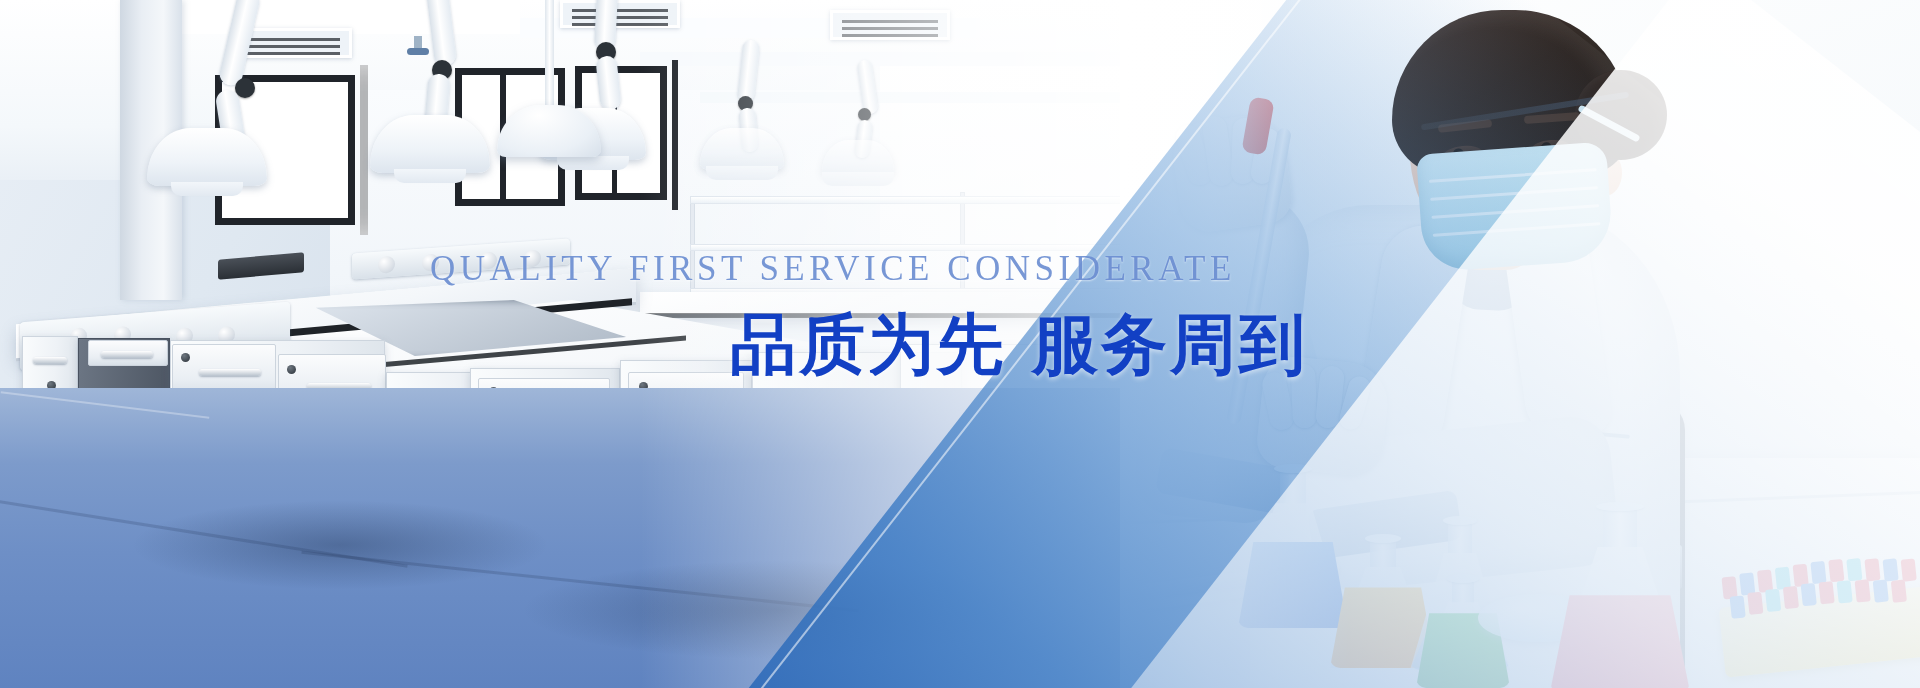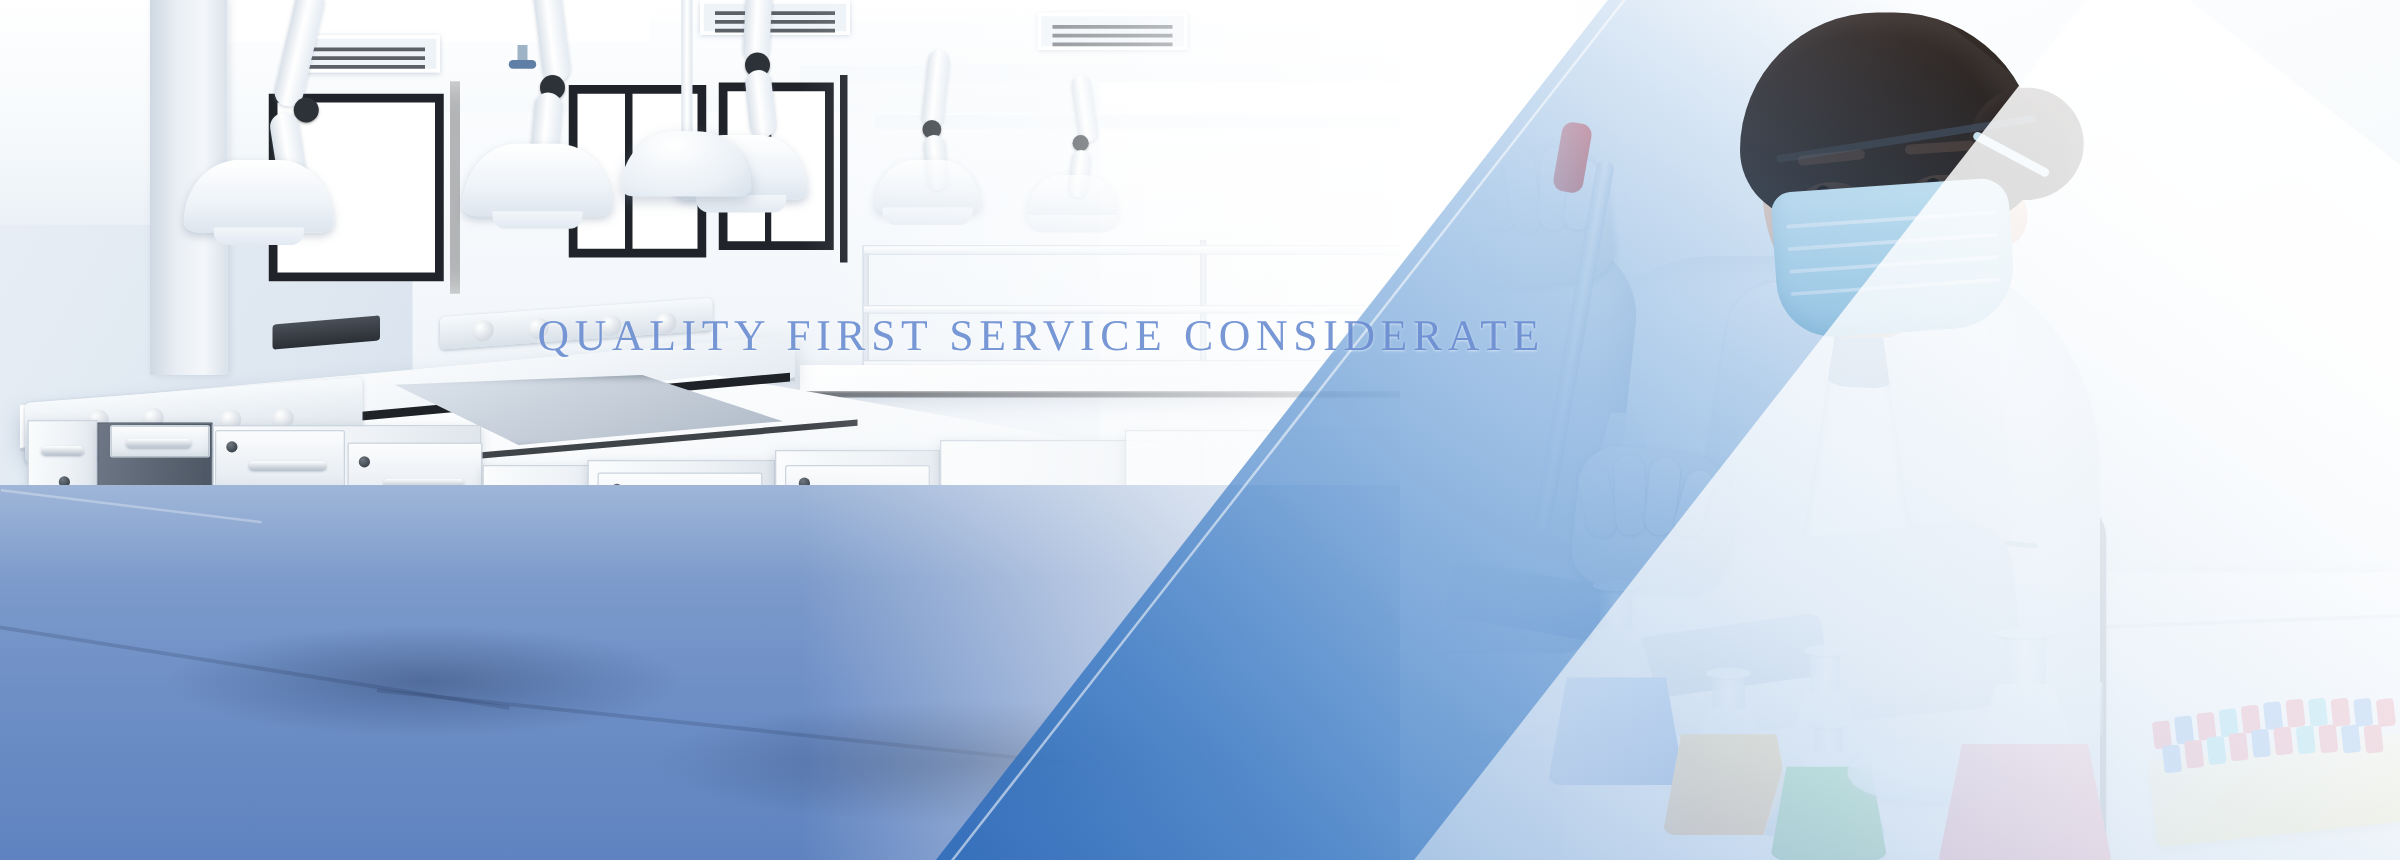--- a/index.html
+++ b/index.html
@@ -563,15 +563,18 @@
     </div>
   </div>
 
   <div class="photo-fade"></div>
   <div class="diag"></div>
   <div class="diag2"></div>
   <div class="diag-line"></div>
 
   <div class="txt">
     <div class="eng">QUALITY FIRST SERVICE CONSIDERATE</div>
+    <div class="cn-main">
+      <span>品质为先</span><span class="sp"></span><span>服务周到</span>
+    </div>
   </div>
 
 </div>
 
 </body></html>

